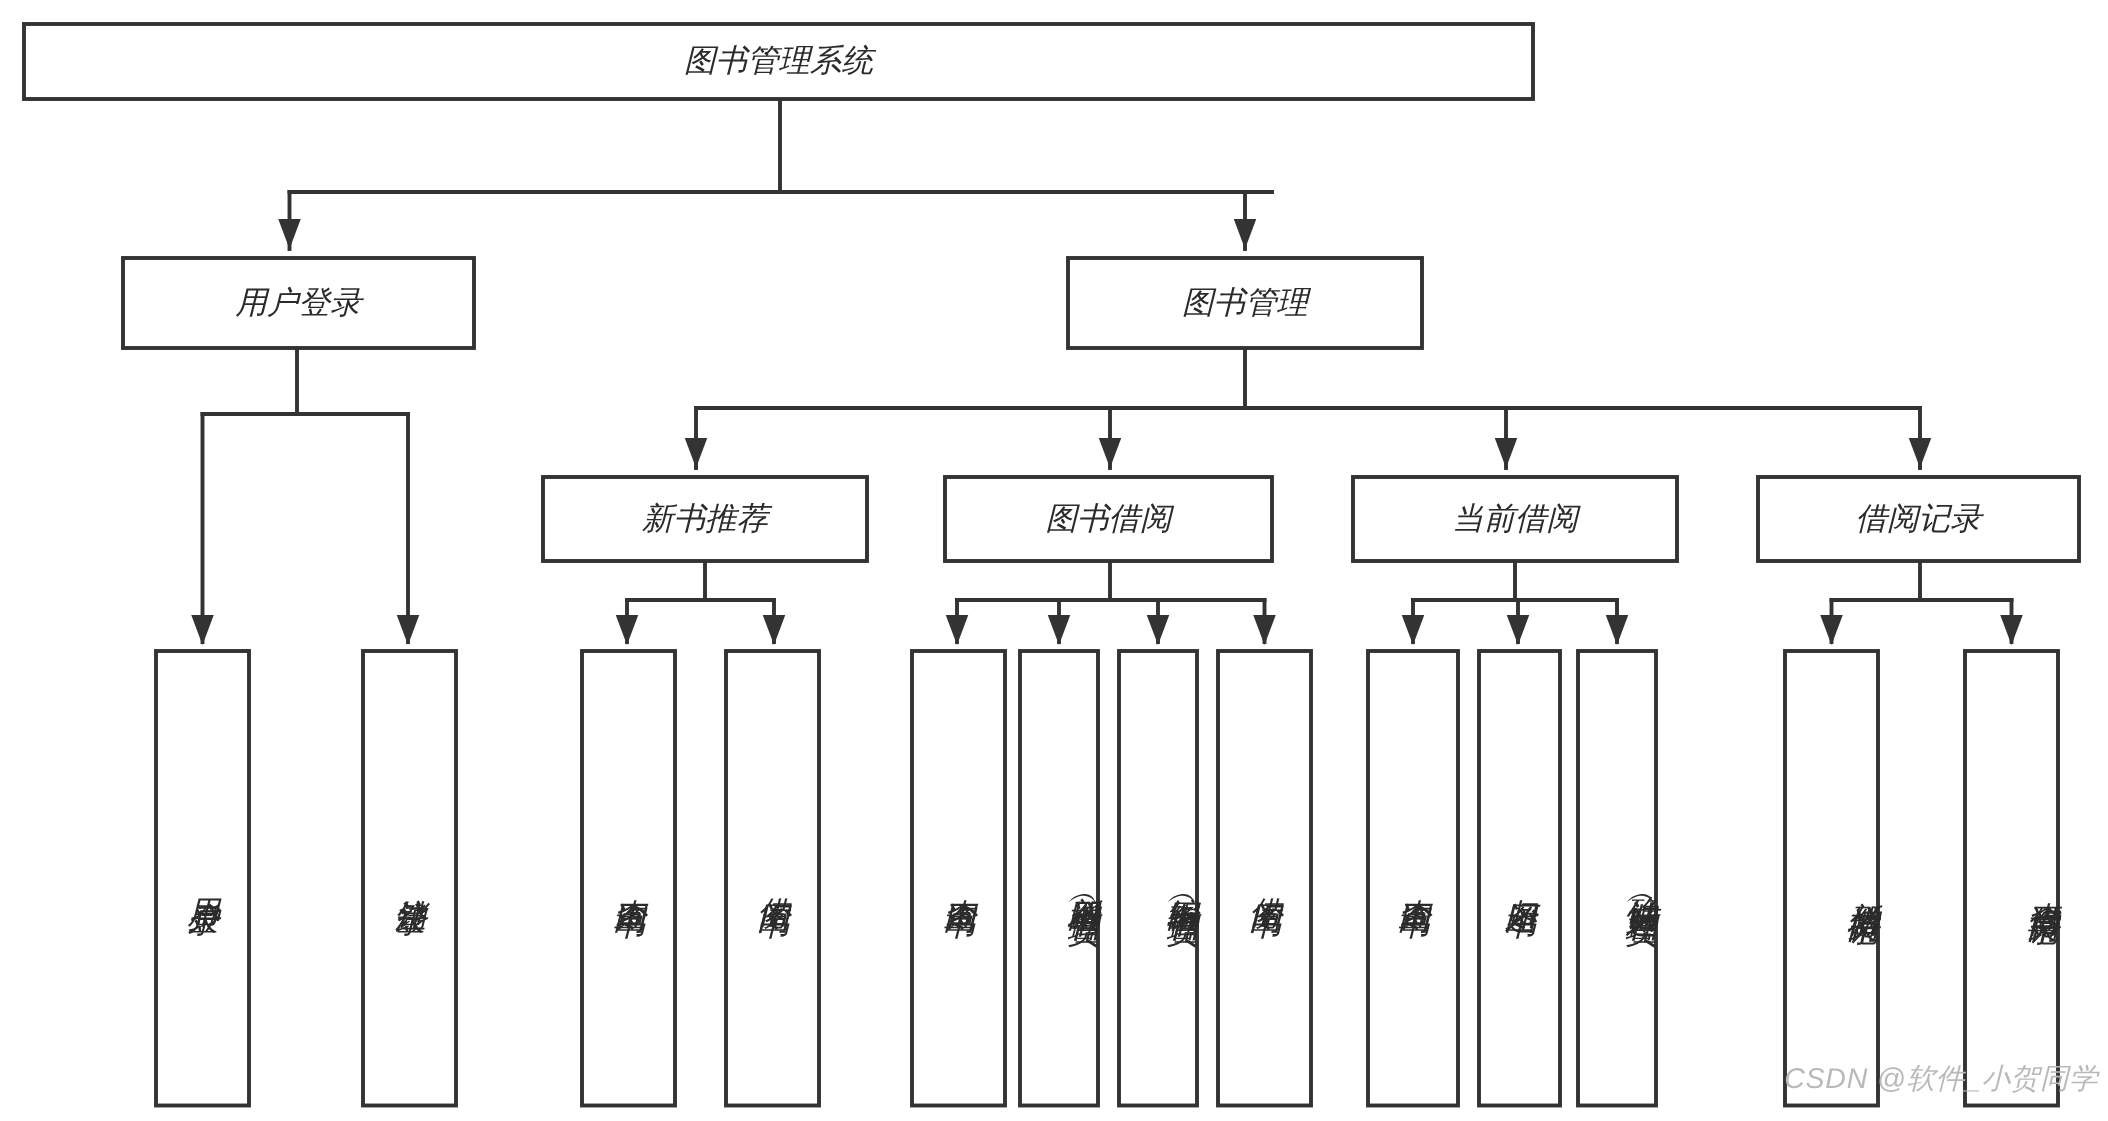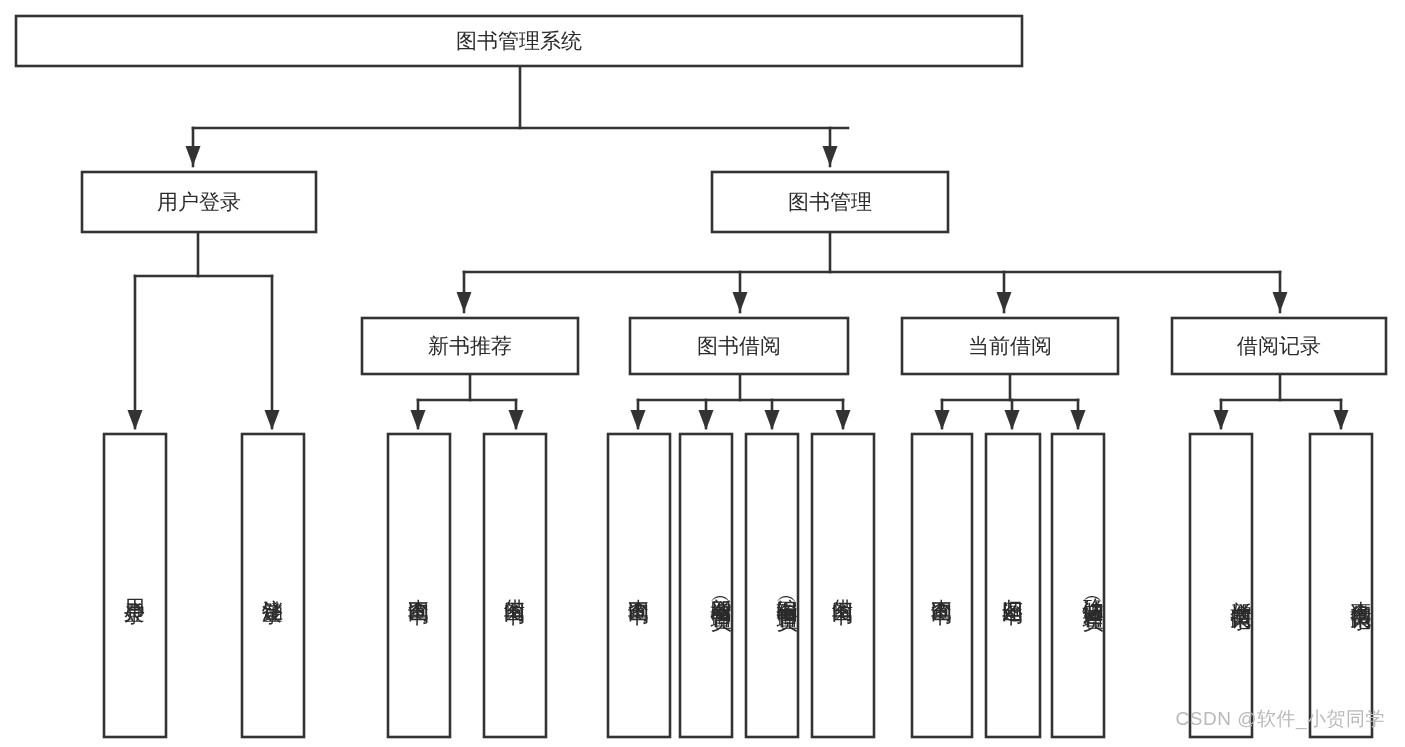--- a/index.html
+++ b/index.html
@@ -11,20 +11,21 @@
     width: 1405px;
     height: 747px;
     font-family: "Liberation Sans", "DejaVu Sans", sans-serif;
     overflow: hidden;
     position: relative;
   }
   #diagram-root {
     position: relative;
     width: 1405px;
     height: 736px;
+    font-style: italic;
   }
   svg#flow {
     position: absolute;
     left: 0;
     top: 0;
     width: 1405px;
     height: 747px;
     display: block;
   }
   .node-rect {
@@ -60,21 +61,21 @@
     line-height: 1;
     white-space: nowrap;
     text-align: center;
     display: flex;
     align-items: flex-start;
     justify-content: center;
     pointer-events: none;
   }
   .watermark {
     position: absolute;
-    right: 20px;
+    right: 6px;
     bottom: 4px;
     font-family: "Liberation Sans", "DejaVu Sans", sans-serif;
     font-size: 19px;
     color: #b9b9b9;
     letter-spacing: 0.5px;
     white-space: nowrap;
   }
 </style>
 </head>
 <body>

